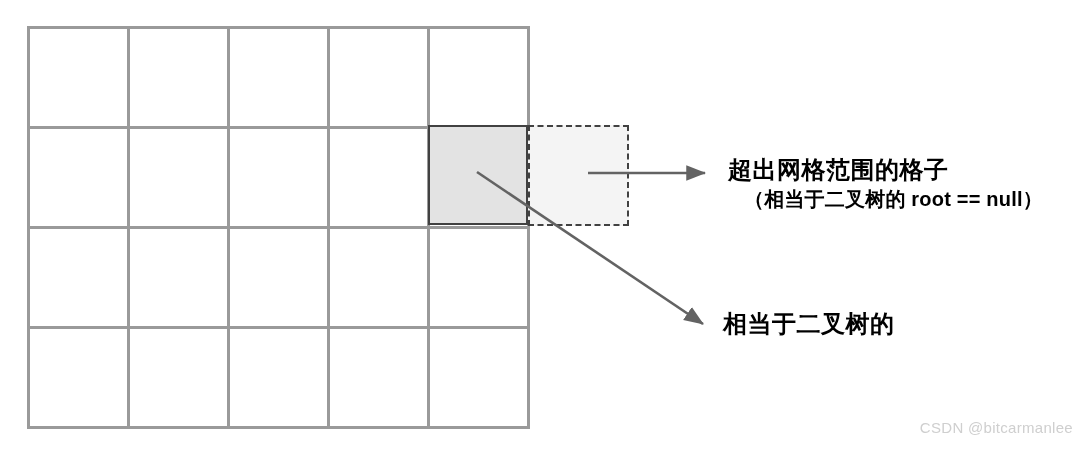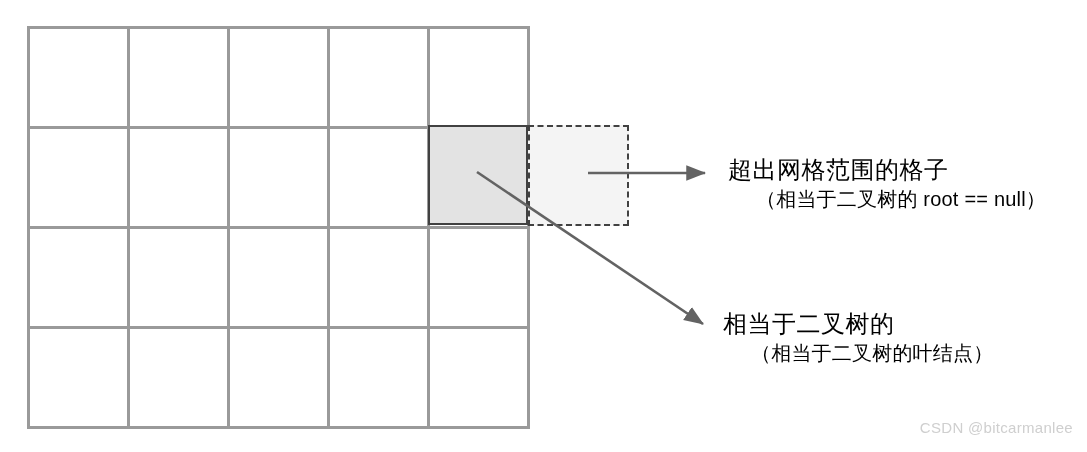--- a/index.html
+++ b/index.html
@@ -73,30 +73,31 @@
     width: 1087px;
     height: 452px;
     pointer-events: none;
   }
 
   
   .callout {
     position: absolute;
     color: #000000;
     white-space: nowrap;
+    font-weight: bold;
   }
   .callout .title {
     font-size: 24px;
     line-height: 30px;
     letter-spacing: 0.5px;
   }
   .callout .sub {
     font-size: 20px;
     line-height: 28px;
-    margin-left: 28px;
+    margin-left: 16px;
     letter-spacing: 0.2px;
   }
   #callout-oob {
     left: 728px;
     top: 155px;
   }
   #callout-edge {
     left: 723px;
     top: 309px;
   }
@@ -145,18 +146,17 @@
     <line x1="477" y1="172" x2="703" y2="324" stroke="#636363" stroke-width="2.6" marker-end="url(#ah)"></line>
   </svg>
 
   <div class="callout" id="callout-oob">
     <div class="title">超出网格范围的格子</div>
     <div class="sub">（相当于二叉树的 root == null）</div>
   </div>
 
   <div class="callout" id="callout-edge">
     <div class="title">相当于二叉树的</div>
-    <div class="sub">（相当于二叉树的叶结点）</div>
   </div>
 
   <div class="watermark">CSDN @bitcarmanlee</div>
 
 </div>
 
 </body></html>

